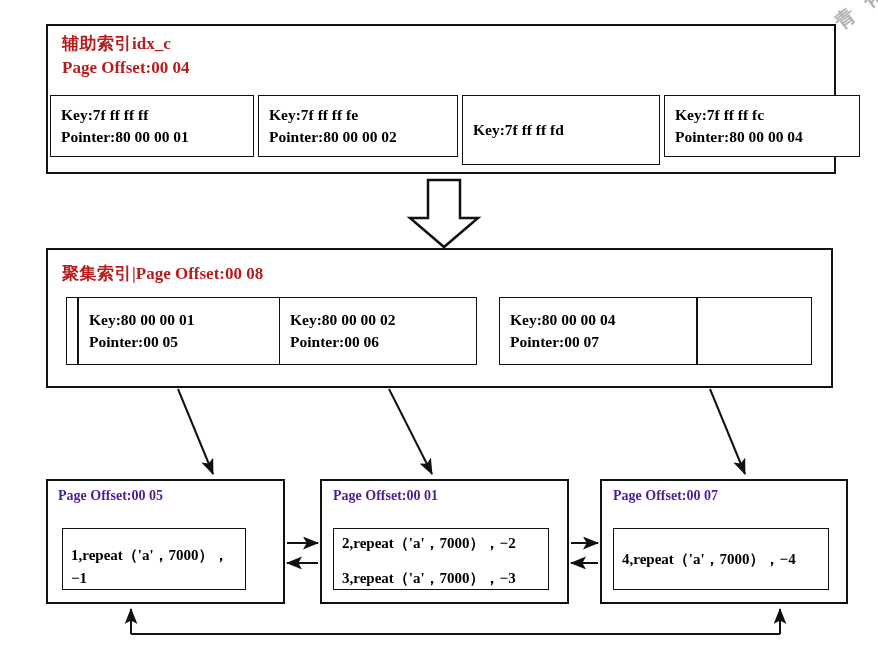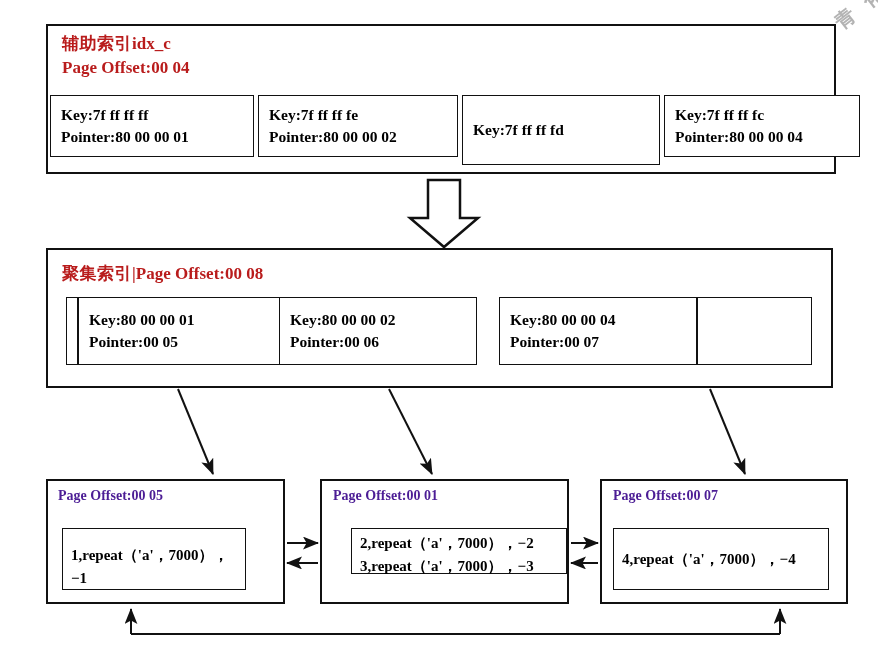--- a/index.html
+++ b/index.html
@@ -157,21 +157,21 @@
 
   <div class="box" style="left:46px; top:479px; width:239px; height:125px;"></div>
   <div class="page-title" style="left:58px; top:488px;">Page Offset:00 05</div>
   <div class="cell" style="left:62px; top:528px; width:184px; height:62px; justify-content:flex-end; padding-top:7px;">
     <div class="rec-line">1,repeat（'a'，7000），</div>
     <div class="rec-line">−1</div>
   </div>
 
   <div class="box" style="left:320px; top:479px; width:249px; height:125px;"></div>
   <div class="page-title" style="left:333px; top:488px;">Page Offset:00 01</div>
-  <div class="cell" style="left:351px; top:528px; width:216px; height:46px; justify-content:space-between; padding-top:3px;">
+  <div class="cell" style="left:333px; top:528px; width:216px; height:62px; justify-content:space-between; padding-top:3px;">
     <div class="rec-line">2,repeat（'a'，7000），−2</div>
     <div class="rec-line">3,repeat（'a'，7000），−3</div>
   </div>
 
   <div class="box" style="left:600px; top:479px; width:248px; height:125px;"></div>
   <div class="page-title" style="left:613px; top:488px;text-align:right;">Page Offset:00 07</div>
   <div class="cell" style="left:613px; top:528px; width:216px; height:62px; justify-content:center;">
     <div class="rec-line">4,repeat（'a'，7000），−4</div>
   </div>
 

